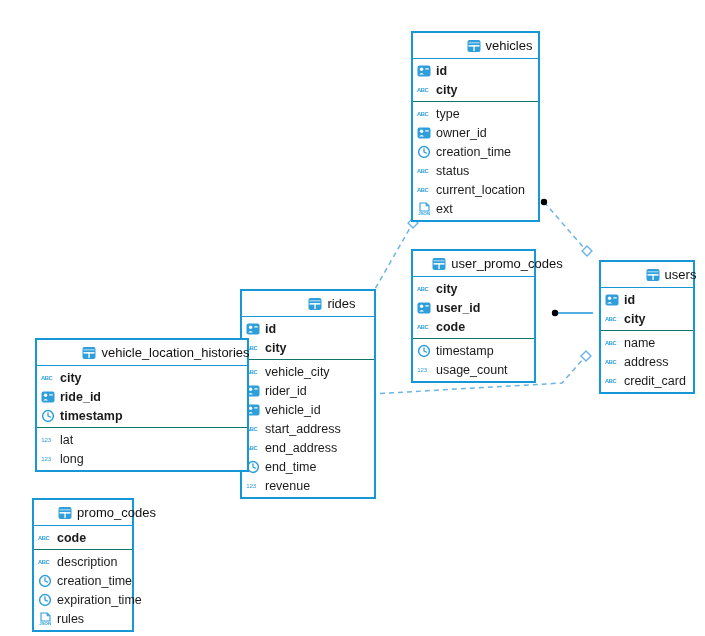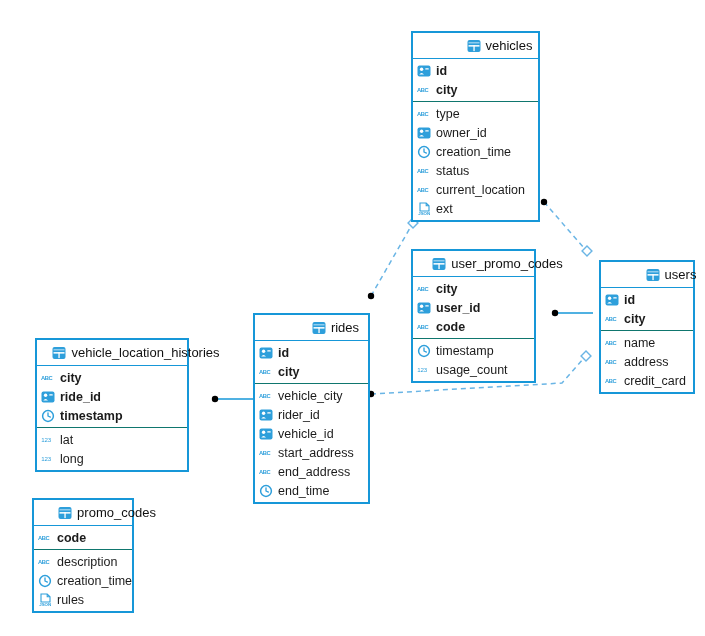--- a/index.html
+++ b/index.html
@@ -241,21 +241,21 @@
         <div class="row">
           <span class="icn">
             <svg width="15" height="14" viewBox="0 0 15 14">
               <text x="0" y="9.6" font-family="&quot;Liberation Sans&quot;, sans-serif" font-size="6.2" font-weight="bold" letter-spacing="-0.4" fill="#2e9fdb">ABC</text>
             </svg>
           </span>
           <span class="lbl">credit_card</span>
         </div>
       </div>
     </div>
-    <div class="tbl" style="left: 253px; top: 289px; width: 117px; margin-top: 24px;">
+    <div class="tbl" style="left: 240px; top: 289px; width: 136px;">
       <div class="tbl-header">
         <span class="icn">
           <svg width="14" height="14" viewBox="0 0 14 14">
             <rect x="0.5" y="1" width="13" height="12" rx="2" fill="#2e9fdb"></rect>
             <rect x="1.5" y="6.1" width="11" height="1.5" fill="#fff"></rect>
             <rect x="6.4" y="6.1" width="1.3" height="6" fill="#fff"></rect>
             <rect x="1.5" y="3.4" width="11" height="0.9" fill="#cfe9f8"></rect>
           </svg>
         </span>
         <span>rides</span>
@@ -330,23 +330,31 @@
         </div>
         <div class="row">
           <span class="icn">
             <svg width="14" height="14" viewBox="0 0 14 14">
               <circle cx="7" cy="7" r="5.4" fill="none" stroke="#2e9fdb" stroke-width="1.5"></circle>
               <path d="M7 7 L7 3.8 M7 7 L9.4 8.1" stroke="#2e9fdb" stroke-width="1.3" stroke-linecap="round" fill="none"></path>
             </svg>
           </span>
           <span class="lbl">end_time</span>
         </div>
-      </div>
-    </div>
-    <div class="tbl" style="left: 35px; top: 338px; width: 154px; text-align: center;">
+        <div class="row">
+          <span class="icn">
+            <svg width="15" height="14" viewBox="0 0 15 14">
+              <text x="0.4" y="9.6" font-family="&quot;Liberation Sans&quot;, sans-serif" font-size="6.6" letter-spacing="-0.3" fill="#2e9fdb">123</text>
+            </svg>
+          </span>
+          <span class="lbl">revenue</span>
+        </div>
+      </div>
+    </div>
+    <div class="tbl" style="left: 35px; top: 338px; width: 214px; text-align: center;">
       <div class="tbl-header">
         <span class="icn">
           <svg width="14" height="14" viewBox="0 0 14 14">
             <rect x="0.5" y="1" width="13" height="12" rx="2" fill="#2e9fdb"></rect>
             <rect x="1.5" y="6.1" width="11" height="1.5" fill="#fff"></rect>
             <rect x="6.4" y="6.1" width="1.3" height="6" fill="#fff"></rect>
             <rect x="1.5" y="3.4" width="11" height="0.9" fill="#cfe9f8"></rect>
           </svg>
         </span>
         <span>vehicle_location_histories</span>
@@ -432,20 +440,29 @@
           <span class="lbl">description</span>
         </div>
         <div class="row">
           <span class="icn">
             <svg width="14" height="14" viewBox="0 0 14 14">
               <circle cx="7" cy="7" r="5.4" fill="none" stroke="#2e9fdb" stroke-width="1.5"></circle>
               <path d="M7 7 L7 3.8 M7 7 L9.4 8.1" stroke="#2e9fdb" stroke-width="1.3" stroke-linecap="round" fill="none"></path>
             </svg>
           </span>
           <span class="lbl">creation_time</span>
+        </div>
+        <div class="row">
+          <span class="icn">
+            <svg width="14" height="14" viewBox="0 0 14 14">
+              <circle cx="7" cy="7" r="5.4" fill="none" stroke="#2e9fdb" stroke-width="1.5"></circle>
+              <path d="M7 7 L7 3.8 M7 7 L9.4 8.1" stroke="#2e9fdb" stroke-width="1.3" stroke-linecap="round" fill="none"></path>
+            </svg>
+          </span>
+          <span class="lbl">expiration_time</span>
         </div>
         <div class="row">
           <span class="icn">
             <svg width="14" height="14" viewBox="0 0 14 14">
               <path d="M3 1 h6.2 L12 3.8 V9 H3 Z" fill="none" stroke="#2e9fdb" stroke-width="1.1"></path>
               <path d="M9.2 1 V3.8 H12" fill="none" stroke="#2e9fdb" stroke-width="1.1"></path>
               <text x="1.2" y="13.2" font-family="&quot;Liberation Sans&quot;, sans-serif" font-size="4.4" font-weight="bold" fill="#2e9fdb">JSON</text>
             </svg>
           </span>
           <span class="lbl">rules</span>

